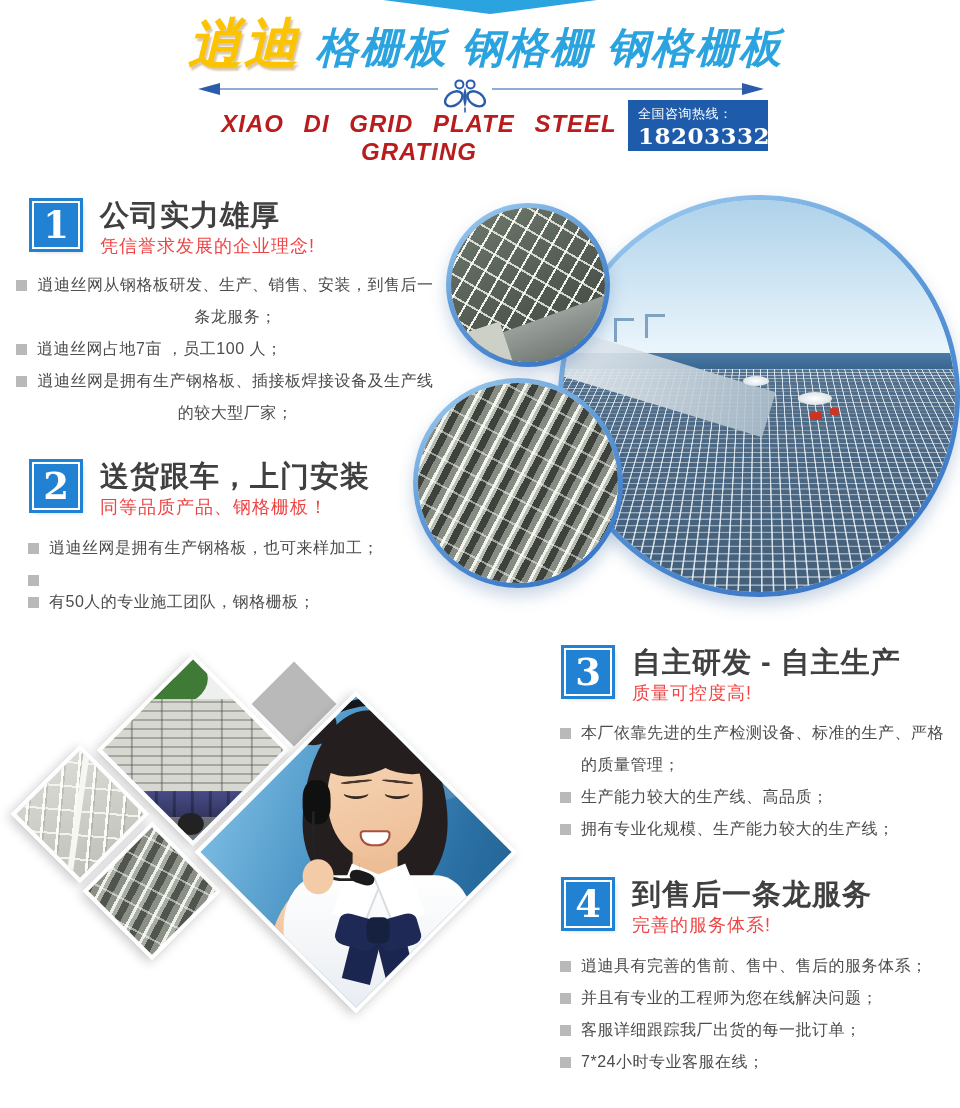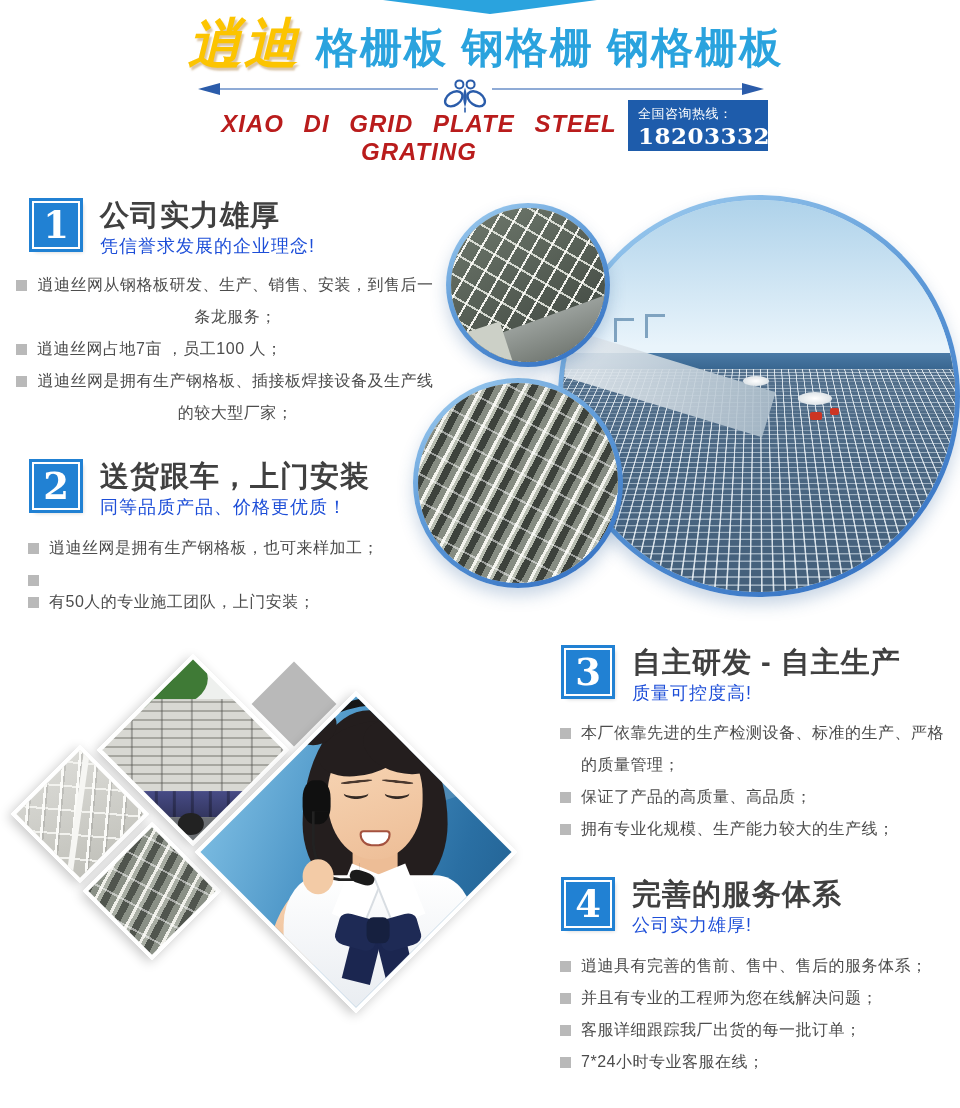--- a/index.html
+++ b/index.html
@@ -6,21 +6,21 @@
   html,body { background:#ffffff; }
   body { font-family:"Liberation Sans","DejaVu Sans",sans-serif; }
   #page { position:relative; width:960px; height:1108px; background:#fff; overflow:hidden; margin:0 auto; }
 
   
   .chevron { position:absolute; left:383px; top:0; width:214px; height:14px; background:#2aa3de;
              clip-path:polygon(0 0,100% 0,50% 100%); }
   .brandrow { position:absolute; left:188px; top:8px; width:600px; display:flex; align-items:baseline; white-space:nowrap; }
   .brand { font-size:54px; font-weight:800; font-style:italic; color:#fcc400;
            text-shadow:2px 3px 2px rgba(150,90,0,.35), 0 0 2px #fff; letter-spacing:2px; }
-  .brand-title { font-size:42px; font-weight:800; color:#2aa3de; margin-left:16px; letter-spacing:2px; }
+  .brand-title { font-size:42px; font-weight:800; font-style:italic; color:#2aa3de; margin-left:16px; letter-spacing:2px; }
 
   .divider { position:absolute; left:198px; top:78px; width:578px; height:42px; }
   .arrow-left { position:absolute; left:0; top:5px; width:0; height:0;
                 border-top:6px solid transparent; border-bottom:6px solid transparent; border-right:22px solid #2b5caa; }
   .line-left { position:absolute; left:22px; top:10px; width:218px; height:1.5px; background:#8fabd6; }
   .ornament { position:absolute; left:243px; top:-4px; width:48px; height:40px; }
   .line-right { position:absolute; left:294px; top:10px; width:250px; height:1.5px; background:#8fabd6; }
   .arrow-right { position:absolute; left:544px; top:5px; width:0; height:0;
                  border-top:6px solid transparent; border-bottom:6px solid transparent; border-left:22px solid #2b5caa; }
 
@@ -32,21 +32,21 @@
   .hotline-label { font-size:13px; letter-spacing:.5px; }
   .hotline-number { font-family:"DejaVu Serif","Liberation Serif",serif; font-weight:700; font-size:23px; letter-spacing:.5px; line-height:26px; }
 
   
   .sec-head { position:absolute; display:flex; align-items:flex-start; }
   .numbox { width:48px; height:48px; margin:4px; background:#2181d3; border:2px solid #fff; outline:3px solid #2181d3;
             color:#fff; font-family:"DejaVu Serif","Liberation Serif",serif; font-weight:700; font-size:37px;
             display:flex; align-items:center; justify-content:center; box-shadow:3px 3px 4px rgba(0,0,0,.2); flex:0 0 auto; }
   .sec-titles { margin-left:16px; padding-top:1px; }
   .sec-title { font-size:29px; font-weight:700; color:#404040; letter-spacing:1px; line-height:34px; }
-  .sec-sub { font-size:18px; color:#1d4ed8; margin-top:2px; letter-spacing:1px; }
+  .sec-sub { font-size:18px; color:#ef4444; margin-top:2px; letter-spacing:1px; }
 
   .bullets { position:absolute; list-style:none; }
   .bullets li { display:flex; align-items:flex-start; font-size:16px; line-height:32px; color:#4c4c4c; letter-spacing:.5px; }
   .bullet-sq { flex:0 0 auto; width:11px; height:11px; background:#b9b9b9; margin:11px 10px 0 0; }
 
   #sec1-head { left:28px; top:197px; }  #sec1-bullets { left:16px; top:269px; width:418px;text-align:center; }
   #sec2-head { left:28px; top:458px; }  #sec2-bullets { left:28px; top:532px; width:418px; }
   #sec3-head { left:560px; top:644px; } #sec3-bullets { left:560px; top:717px; width:398px; }
   #sec4-head { left:560px; top:876px; } #sec4-bullets { left:560px; top:950px; width:398px; }
 
@@ -208,64 +208,64 @@
     <li>
         <span class="bullet-sq"></span>
         <span>逍迪丝网是拥有生产钢格板、插接板焊接设备及生产线的较大型厂家；</span>
       </li>
   </ul>
 
   <div class="sec-head" id="sec2-head">
     <div class="numbox">2</div>
     <div class="sec-titles">
       <div class="sec-title">送货跟车，上门安装</div>
-      <div class="sec-sub">同等品质产品、价格更优质！</div>
+      <div class="sec-sub">同等品质产品、钢格栅板！</div>
     </div>
   </div>
   <ul class="bullets" id="sec2-bullets">
     <li>
         <span class="bullet-sq"></span>
         <span>逍迪丝网是拥有生产钢格板，也可来样加工；</span>
       </li>
     <li>
         <span class="bullet-sq"></span>
       </li>
     <li>
         <span class="bullet-sq"></span>
-        <span>有50人的专业施工团队，上门安装；</span>
+        <span>有50人的专业施工团队，钢格栅板；</span>
       </li>
   </ul>
 
   <div class="sec-head" id="sec3-head">
     <div class="numbox">3</div>
     <div class="sec-titles">
       <div class="sec-title">自主研发 - 自主生产</div>
       <div class="sec-sub">质量可控度高!</div>
     </div>
   </div>
   <ul class="bullets" id="sec3-bullets">
     <li>
         <span class="bullet-sq"></span>
         <span>本厂依靠先进的生产检测设备、标准的生产、严格的质量管理；</span>
       </li>
     <li>
         <span class="bullet-sq"></span>
-        <span>保证了产品的高质量、高品质；</span>
+        <span>生产能力较大的生产线、高品质；</span>
       </li>
     <li>
         <span class="bullet-sq"></span>
         <span>拥有专业化规模、生产能力较大的生产线；</span>
       </li>
   </ul>
 
   <div class="sec-head" id="sec4-head">
     <div class="numbox">4</div>
     <div class="sec-titles">
-      <div class="sec-title">完善的服务体系</div>
-      <div class="sec-sub">公司实力雄厚!</div>
+      <div class="sec-title">到售后一条龙服务</div>
+      <div class="sec-sub">完善的服务体系!</div>
     </div>
   </div>
   <ul class="bullets" id="sec4-bullets">
     <li>
         <span class="bullet-sq"></span>
         <span>逍迪具有完善的售前、售中、售后的服务体系；</span>
       </li>
     <li>
         <span class="bullet-sq"></span>
         <span>并且有专业的工程师为您在线解决问题；</span>

